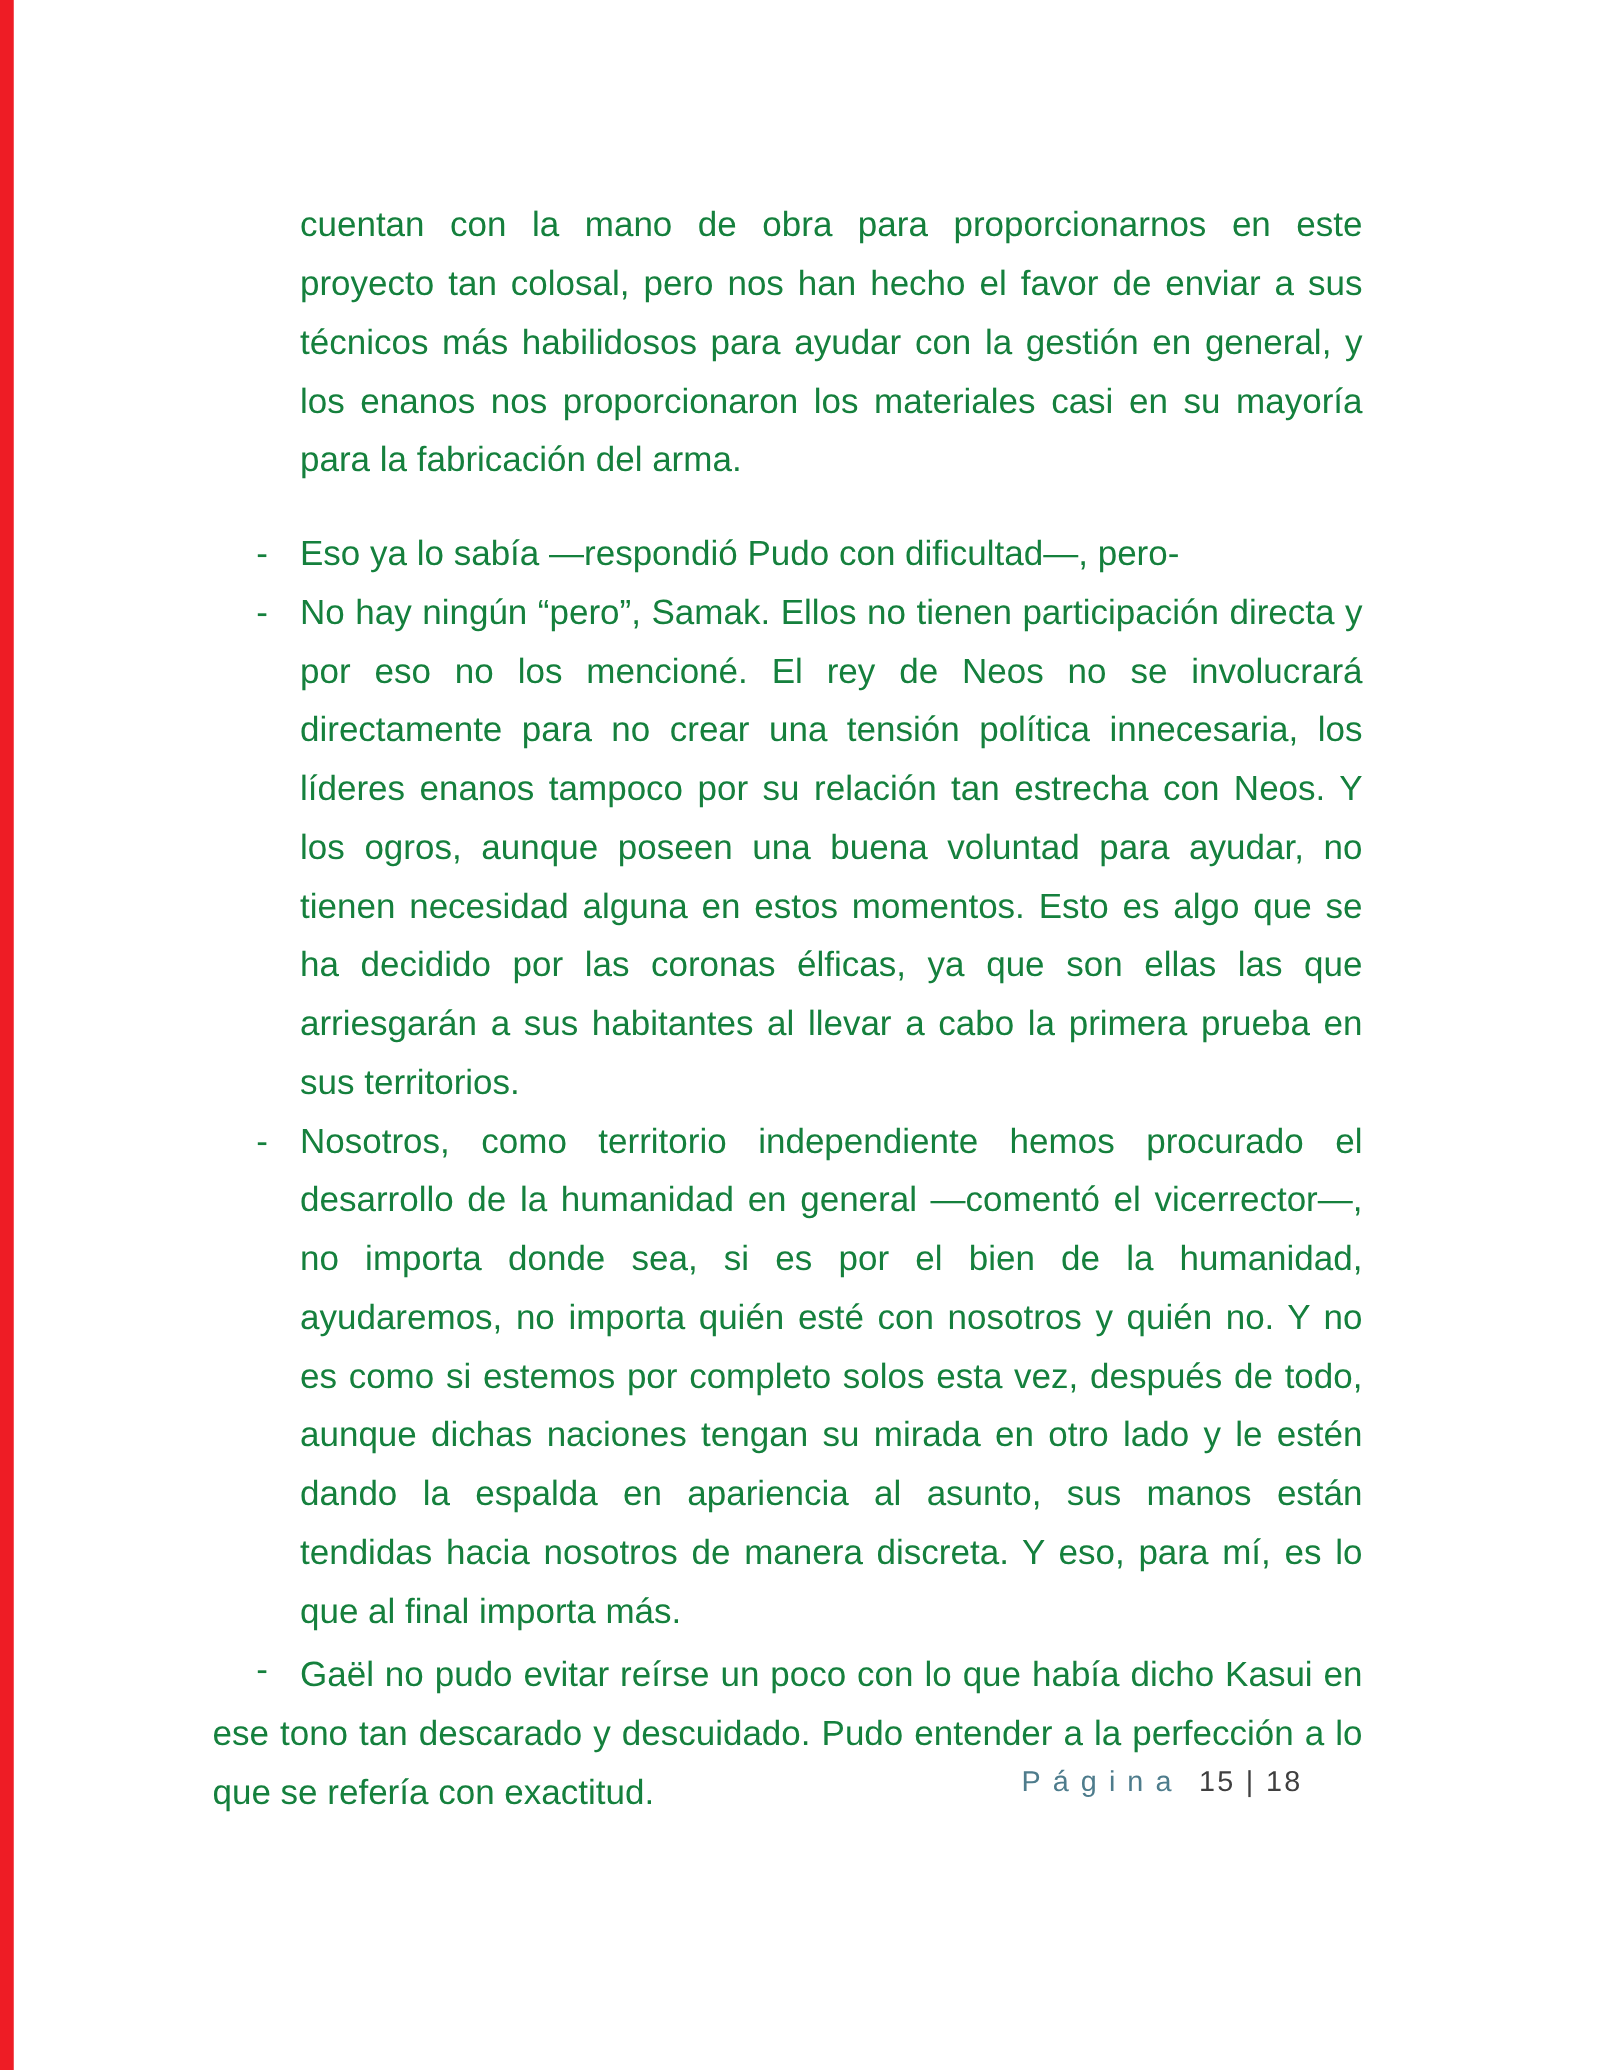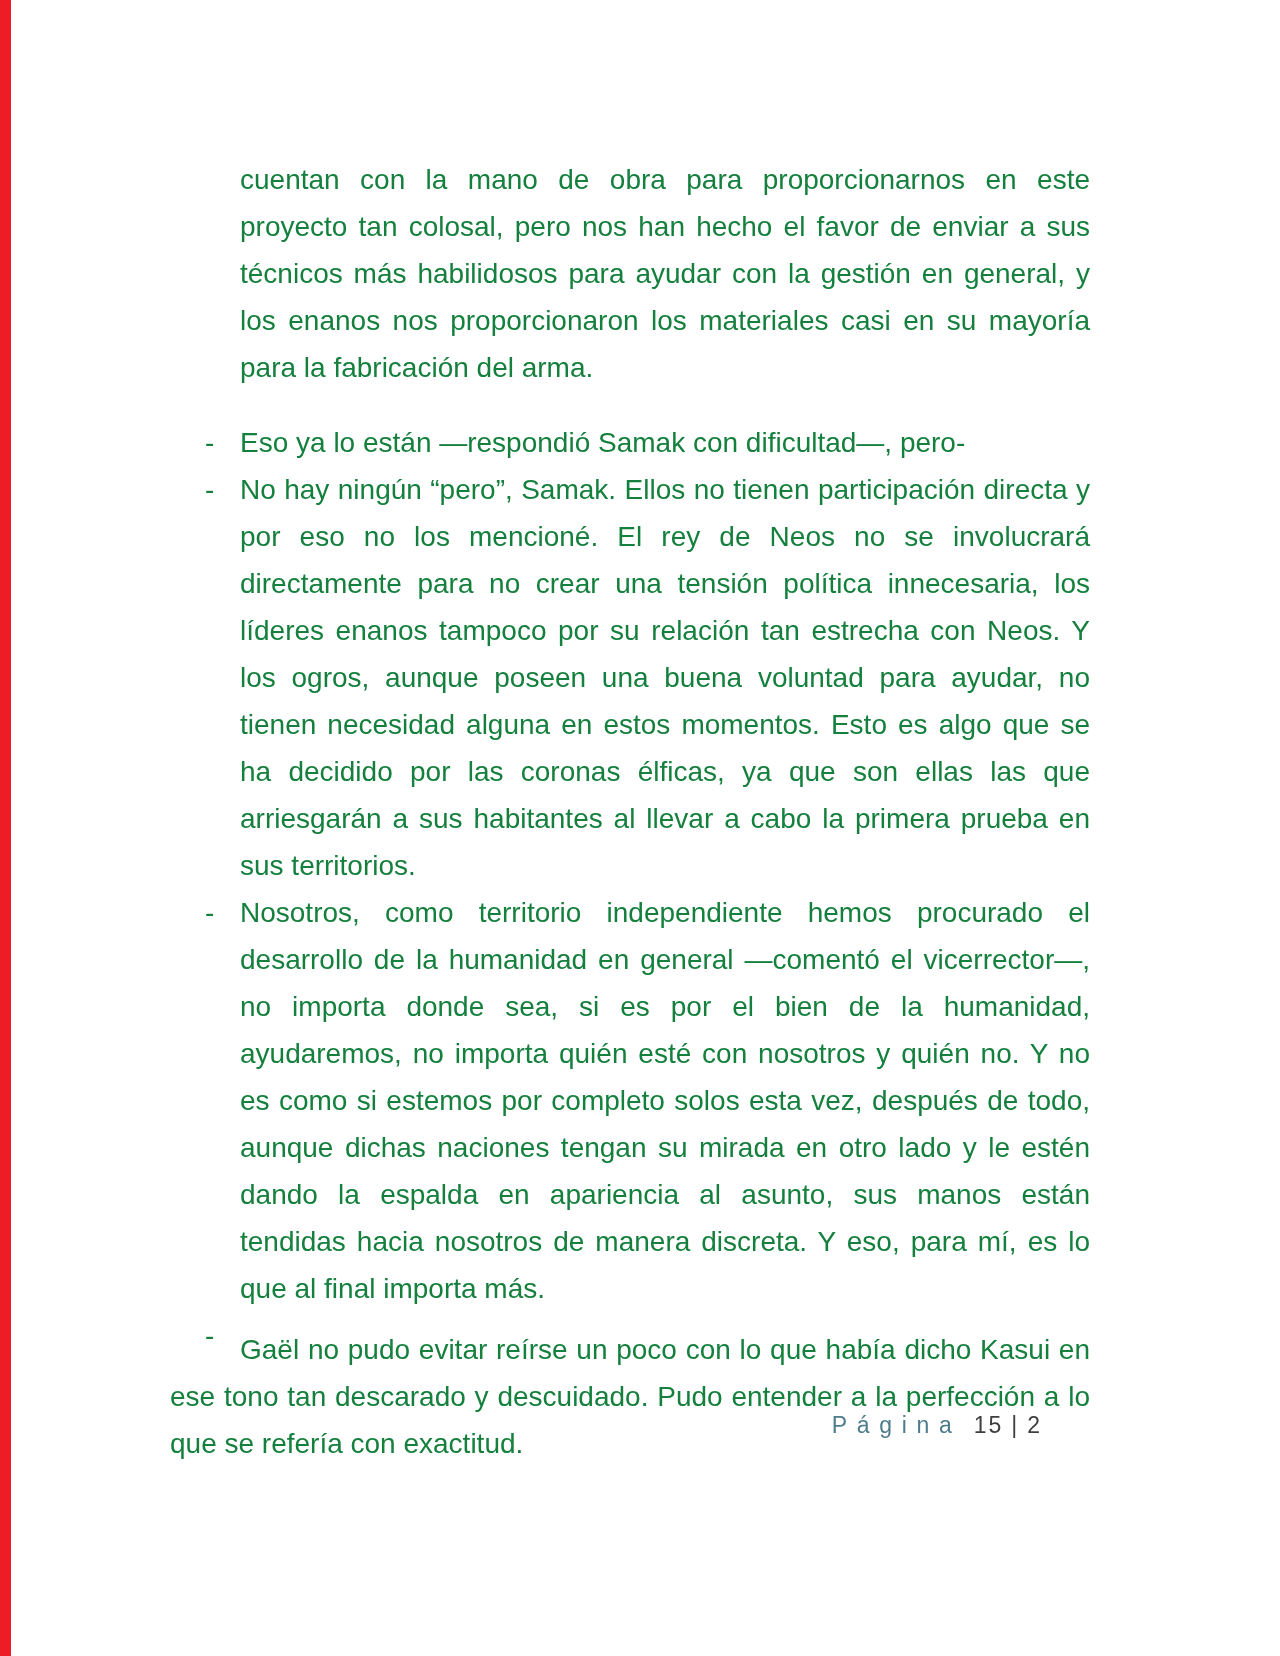--- a/index.html
+++ b/index.html
@@ -38,21 +38,21 @@
   }
   .dialogue-item .marker {
     position: absolute;
     left: 35px;
     top: 0;
   }
   .continuation {
     padding-left: 70px;
   }
   .closing-paragraph {
-    margin-top: 14px;
+    margin-top: 4px;
     text-indent: 70px;
   }
   .footer {
     position: absolute;
     left: 170px;
     top: 1412px;
     width: 872px;
     text-align: right;
     font-size: 23px;
   }
@@ -71,21 +71,21 @@
 <div class="page">
 
   <div class="accent-bar" style="background: rgb(238, 28, 37);"></div>
 
   <div class="text-block">
 
     <p class="continuation">cuentan con la mano de obra para proporcionarnos en este proyecto tan colosal, pero nos han hecho el favor de enviar a sus técnicos más habilidosos para ayudar con la gestión en general, y los enanos nos proporcionaron los materiales casi en su mayoría para la fabricación del arma.</p>
 
     <div class="dialogue-item">
       <span class="marker">-</span>
-      <span>Eso ya lo están —respondió Samak con dificultad—, pero-</span>
+      <span>Eso ya lo sabía —respondió Pudo con dificultad—, pero-</span>
     </div>
 
     <div class="dialogue-item">
       <span class="marker">-</span>
       <span>No hay ningún “pero”, Samak. Ellos no tienen participación directa y por eso no los mencioné. El rey de Neos no se involucrará directamente para no crear una tensión política innecesaria, los líderes enanos tampoco por su relación tan estrecha con Neos. Y los ogros, aunque poseen una buena voluntad para ayudar, no tienen necesidad alguna en estos momentos. Esto es algo que se ha decidido por las coronas élficas, ya que son ellas las que arriesgarán a sus habitantes al llevar a cabo la primera prueba en sus territorios.</span>
     </div>
 
     <div class="dialogue-item">
       <span class="marker">-</span>
       <span>Nosotros, como territorio independiente hemos procurado el desarrollo de la humanidad en general —comentó el vicerrector—, no importa donde sea, si es por el bien de la humanidad, ayudaremos, no importa quién esté con nosotros y quién no. Y no es como si estemos por completo solos esta vez, después de todo, aunque dichas naciones tengan su mirada en otro lado y le estén dando la espalda en apariencia al asunto, sus manos están tendidas hacia nosotros de manera discreta. Y eso, para mí, es lo que al final importa más.</span>
@@ -94,16 +94,16 @@
     <div class="dialogue-item">
       <span class="marker">-</span>
     </div>
 
     <p class="closing-paragraph">Gaël no pudo evitar reírse un poco con lo que había dicho Kasui en ese tono tan descarado y descuidado. Pudo entender a la perfección a lo que se refería con exactitud.</p>
 
   </div>
 
   <div class="footer">
     <span class="footer-label" style="color: rgb(78, 124, 140);">Página</span>
-    <span class="footer-page-info" style="color: rgb(63, 63, 63);">15 | 2</span>
+    <span class="footer-page-info" style="color: rgb(63, 63, 63);">15 | 18</span>
   </div>
 
 </div>
 
 </body></html>

